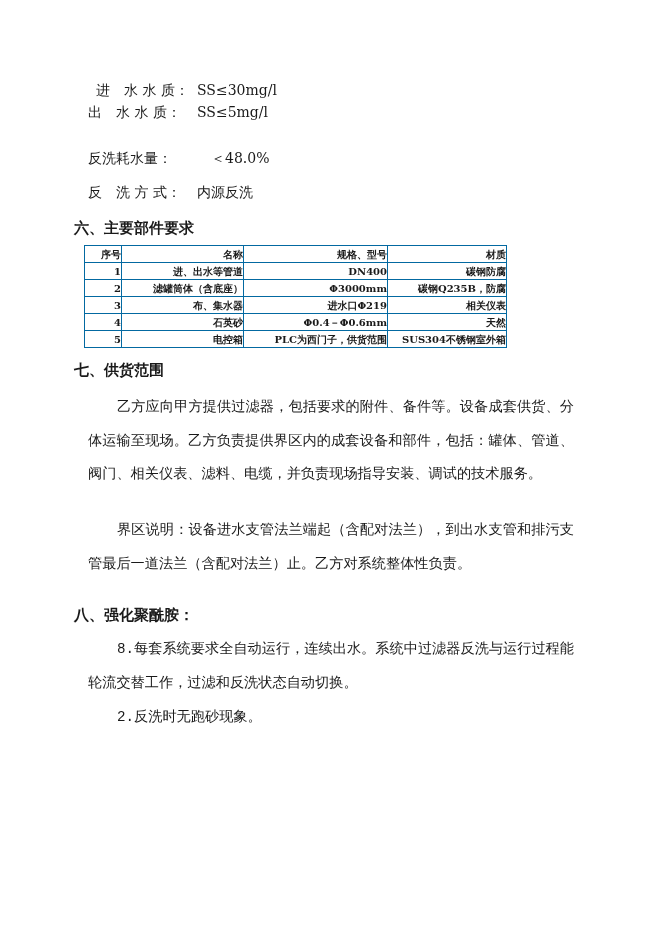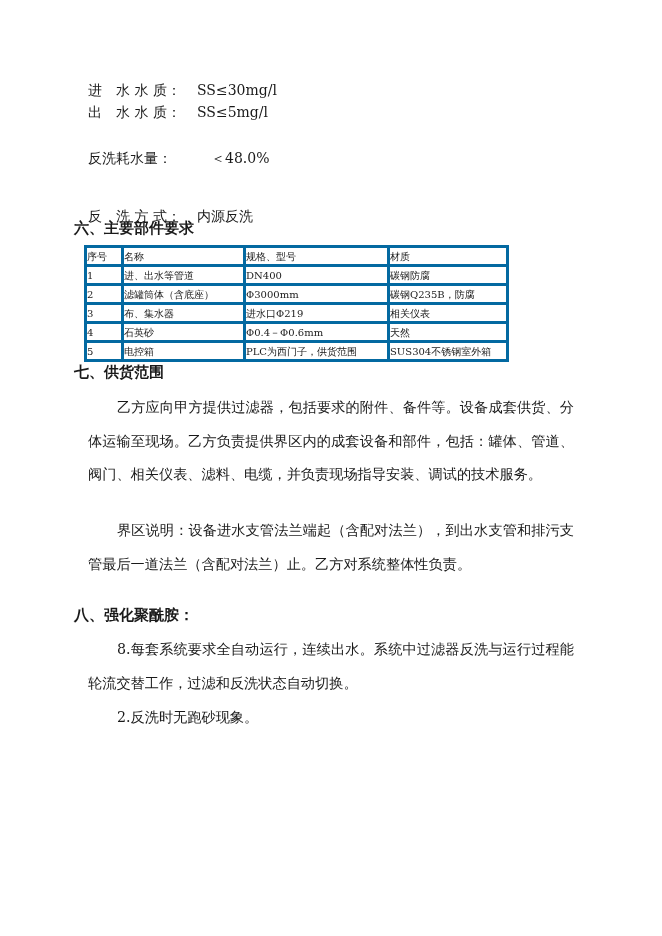--- a/index.html
+++ b/index.html
@@ -38,54 +38,55 @@
     }
     .para {
       position: absolute;
       left: 88px;
       width: 486px;
       font-size: 14.2px;
       line-height: 33.5px;
       text-indent: 29px;
       text-align: justify;
       margin: 0;
+      font-family: Liberation Mono, monospace;
     }
     table.parts {
       position: absolute;
       left: 84px;
       top: 245px;
       width: 422px;
       border-collapse: collapse;
       font-size: 10px;
       table-layout: fixed;
     }
     table.parts td, table.parts th {
-      border: 3px solid #0369a1;
+      border: 1px solid #0369a1;
       height: 16px;
       padding: 0;
-      text-align: left;
-      font-weight: normal;
+      text-align: right;
+      font-weight: bold;
       line-height: 15px;
       white-space: nowrap;
       overflow: hidden;
     }
   </style>
 </head>
 <body>
 
-<div class="line" style="top:81px;">
+<div class="line" style="top:81px;text-align:center;">
   <span class="spec-label">进　水 水 质：</span><span>SS≤30mg/l</span>
 </div>
 <div class="line" style="top:103px;">
   <span class="spec-label">出　水 水 质：</span><span>SS≤5mg/l</span>
 </div>
 <div class="line" style="top:149px;">
   <span class="spec-label">反洗耗水量：</span><span>　＜48.0%</span>
 </div>
-<div class="line" style="top:183px;margin-top:24px;">
+<div class="line" style="top:183px;">
   <span class="spec-label">反　洗 方 式：</span><span>内源反洗</span>
 </div>
 
 <div class="heading" style="top:219px;">六、主要部件要求</div>
 
 <table class="parts">
   <colgroup>
     <col style="width:37px">
     <col style="width:122px">
     <col style="width:144px">
@@ -126,21 +127,21 @@
     </tr>
     <tr>
       <td>5</td>
       <td>电控箱</td>
       <td>PLC为西门子，供货范围</td>
       <td>SUS304不锈钢室外箱</td>
     </tr>
   </tbody>
 </table>
 
-<div class="heading" style="top:363px;">七、供货范围</div>
+<div class="heading" style="top:363px;font-family:Liberation Mono, monospace;">七、供货范围</div>
 
 <p class="para" style="top:391px;">乙方应向甲方提供过滤器，包括要求的附件、备件等。设备成套供货、分体运输至现场。乙方负责提供界区内的成套设备和部件，包括：罐体、管道、阀门、相关仪表、滤料、电缆，并负责现场指导安装、调试的技术服务。</p>
 
 <p class="para" style="top:514px;">界区说明：设备进水支管法兰端起（含配对法兰），到出水支管和排污支管最后一道法兰（含配对法兰）止。乙方对系统整体性负责。</p>
 
 <div class="heading" style="top:606px;">八、强化聚酰胺：</div>
 
 <p class="para" style="top:633px;">8.每套系统要求全自动运行，连续出水。系统中过滤器反洗与运行过程能轮流交替工作，过滤和反洗状态自动切换。</p>
 
 <p class="para" style="top:701px;">2.反洗时无跑砂现象。</p>

